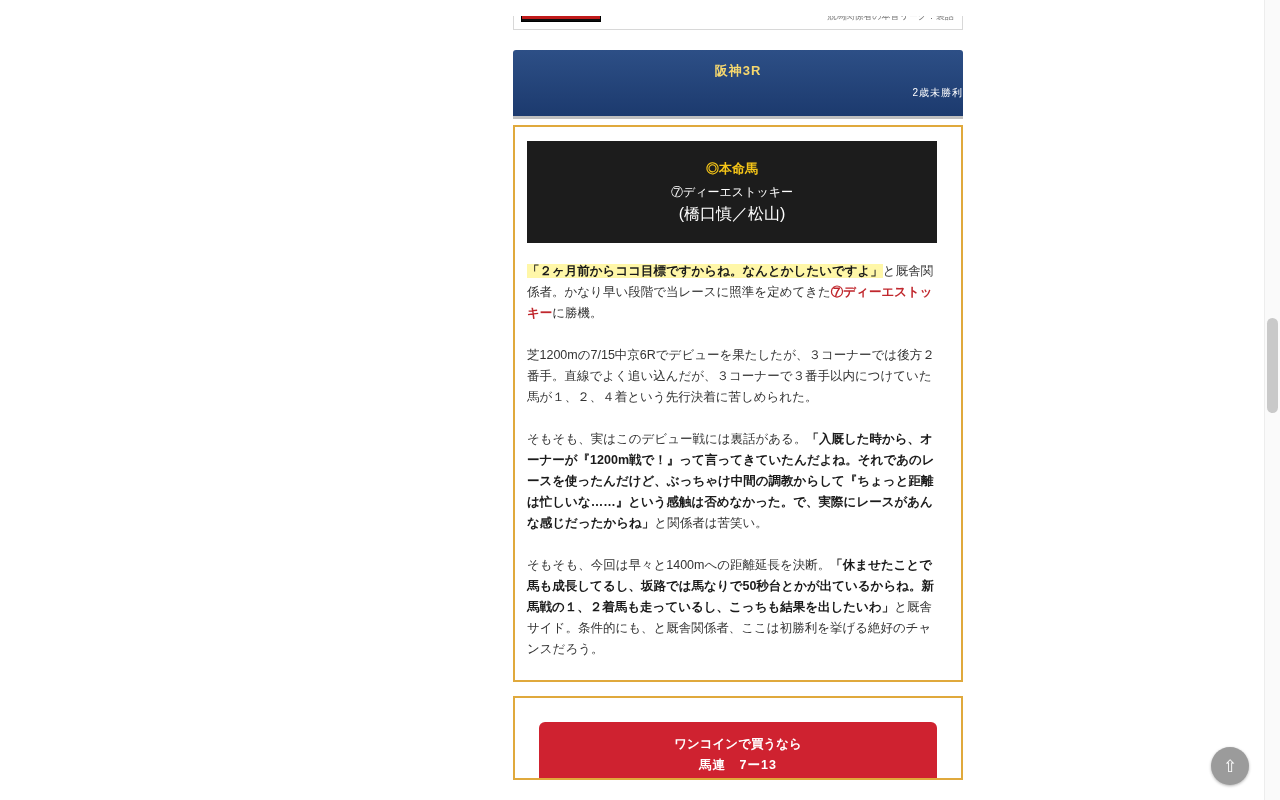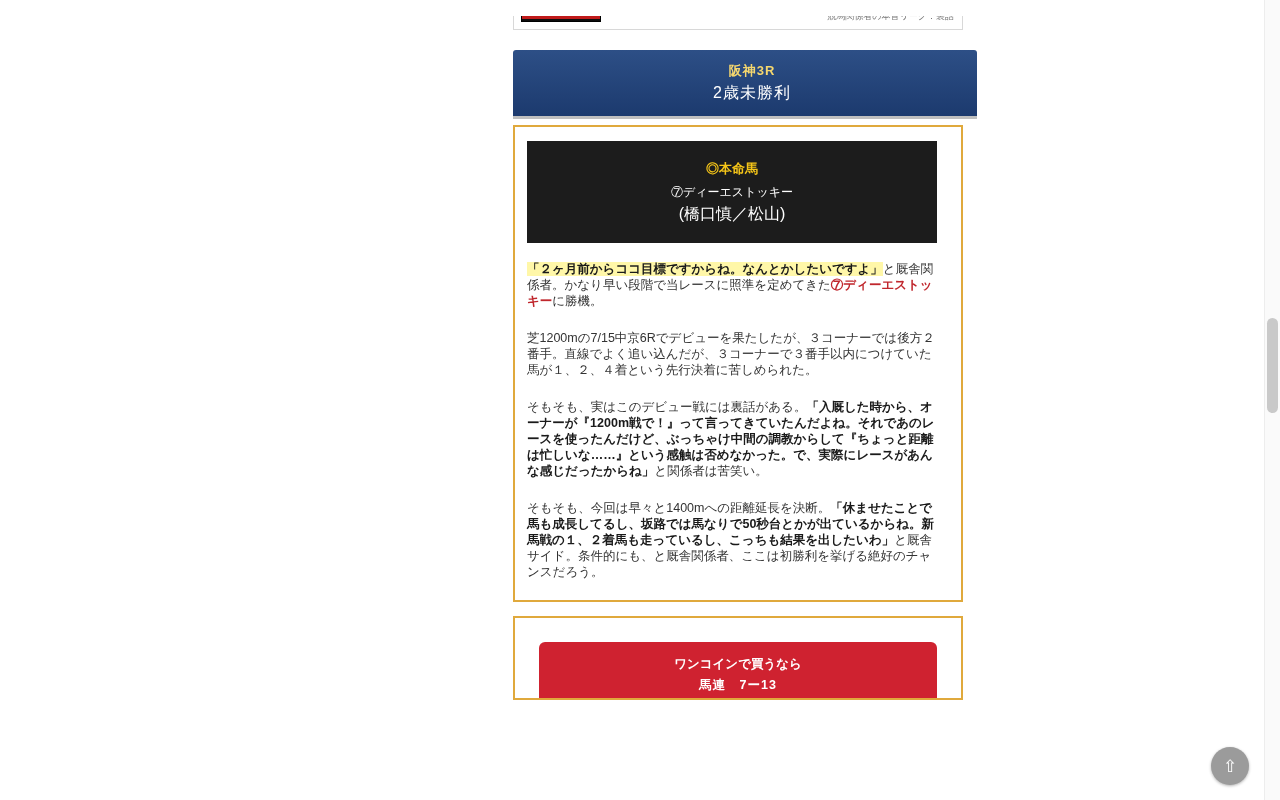--- a/index.html
+++ b/index.html
@@ -74,36 +74,37 @@
     white-space: nowrap;
   }
 
   
   .race-header {
     position: relative;
     margin-top: 20px;
     width: 450px;
     background: linear-gradient(180deg, #2d4f86 0%, #1c3a6e 100%);
     border-radius: 3px 3px 0 0;
-    padding: 10px 0 12px 14px;
+    padding: 10px 0 12px 0;
     text-align: center;
     box-shadow: 0 3px 0 rgba(0,0,0,0.25);
   }
   .race-header .race-name {
     color: #f5d76e;
     font-size: 13px;
     font-weight: bold;
     line-height: 22px;
     letter-spacing: 1px;
   }
   .race-header .race-class {
     color: #ffffff;
-    font-size: 16px;
+    font-size: 10px;
     line-height: 22px;
     letter-spacing: 1px;
+    text-align: right;
   }
 
   
   .article-card {
     position: relative;
     margin-top: 9px;
     width: 450px;
     border: 2px solid #e0a93c;
     background: #ffffff;
     box-sizing: border-box;
@@ -128,21 +129,21 @@
     line-height: 22px;
   }
   .pick-box .pick-conn {
     color: #ffffff;
     font-size: 16px;
     line-height: 22px;
   }
 
   .para {
     font-size: 12.5px;
-    line-height: 16px;
+    line-height: 21px;
     color: #333333;
     margin: 0 0 21px 0;
     text-align: left;
   }
   .para:last-child { margin-bottom: 0; }
 
   .hl {
     background: #fff7a8;
     font-weight: bold;
     color: #1a1a1a;

